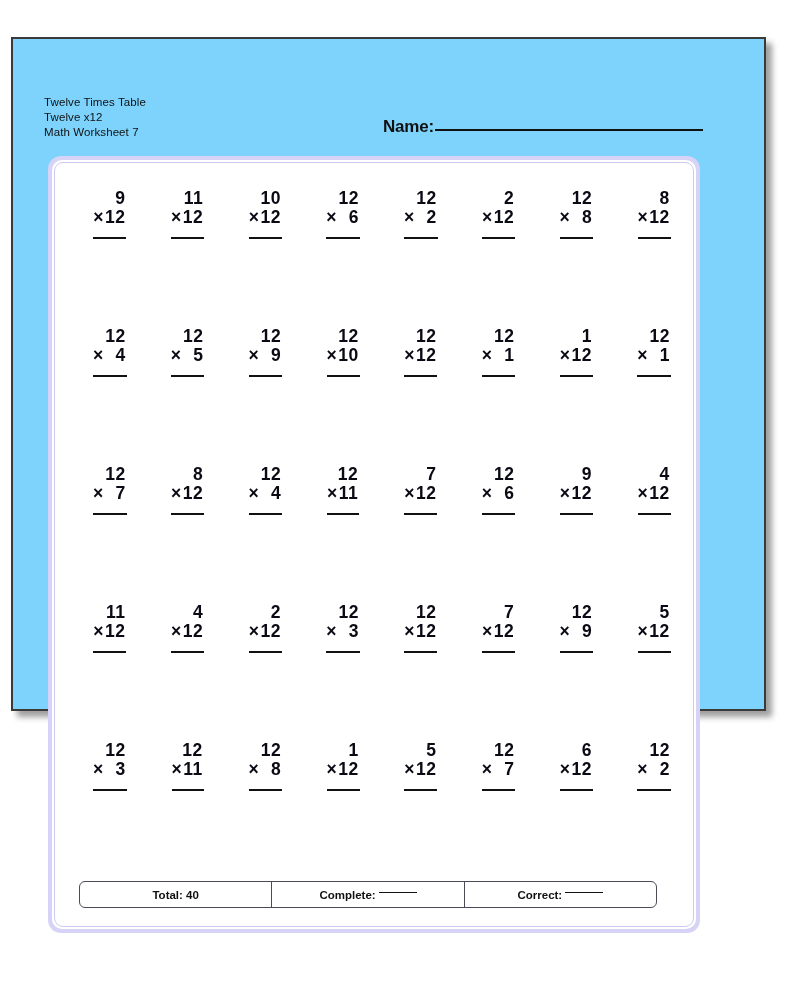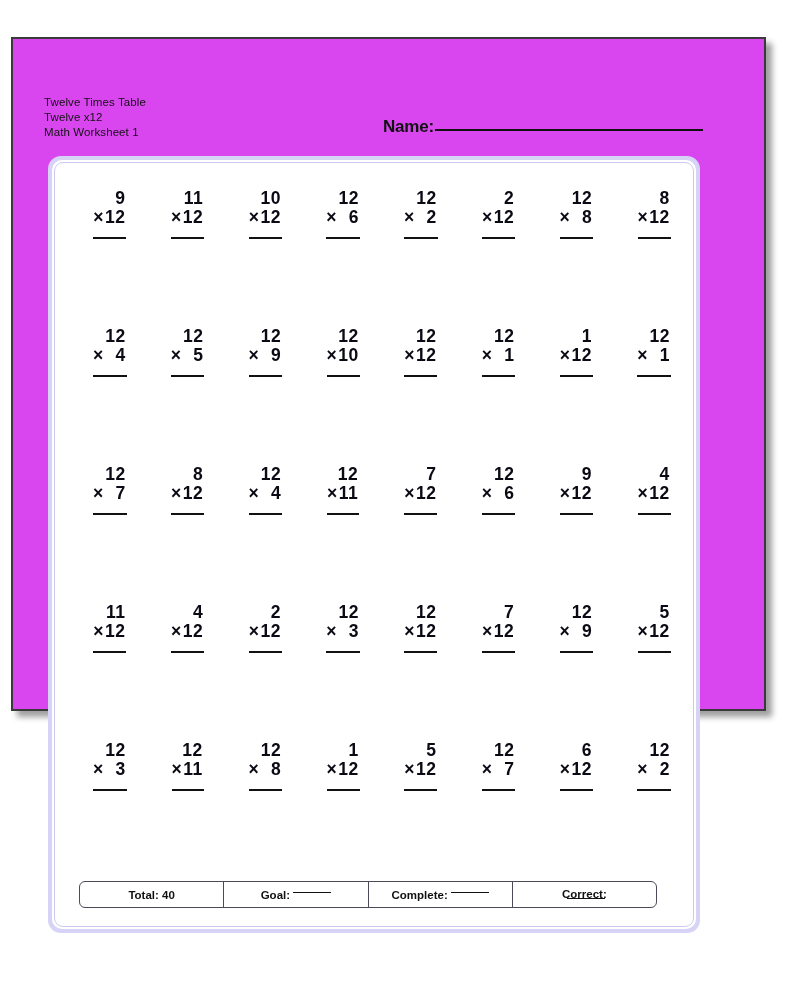--- a/index.html
+++ b/index.html
@@ -18,21 +18,21 @@
     overflow: hidden;
   }
 
   
   .paper {
     position: absolute;
     left: 11px;
     top: 37px;
     width: 755px;
     height: 674px;
-    background: #d946ef;
+    background: #7dd3fc;
     border: 2px solid #3a3a3a;
     box-shadow: 6px 6px 6px rgba(0,0,0,0.38);
   }
 
   
   .header {
     position: absolute;
     left: 0; top: 0;
     width: 100%;
     height: 118px;
@@ -166,42 +166,42 @@
     flex: 1 1 0;
     display: flex;
     align-items: center;
     justify-content: center;
     font-size: 11.5px;
     font-weight: bold;
     color: #111111;
     border-right: 1.5px solid #4a4a58;
     white-space: nowrap;
   }
-  .footer-cell:last-child { border-right: none; flex-direction: column; }
+  .footer-cell:last-child { border-right: none; }
   .blank-rule {
     display: inline-block;
     width: 38px;
     border-bottom: 1.8px solid #111111;
     margin-left: 3px;
     position: relative;
     top: -2px;
     height: 0;
   }
 </style>
 </head>
 <body>
 
 <div id="page-root">
   <div class="paper">
 
     <div class="header">
       <div class="title-block">
         <span class="title-line">Twelve Times Table</span>
         <span class="title-line">Twelve x12</span>
-        <span class="title-line">Math Worksheet 1</span>
+        <span class="title-line">Math Worksheet 7</span>
       </div>
 
       <div class="name-block">
         <span class="name-label">Name:</span>
         <span class="name-rule"></span>
       </div>
     </div>
 
     <div class="lav-panel">
       <div class="lav-inner-ring">
@@ -449,24 +449,20 @@
                     <span class="prob-bot"><span class="op">×</span><span>  2</span></span>
                   </span>
                 </div>
               </div>
 
             <div class="footer-bar" id="footer-bar">
                 <div class="footer-cell">
                   <span>Total: 40</span>
                 </div>
                 <div class="footer-cell">
-                  <span>Goal:</span>
-                  <span class="blank-rule"></span>
-                </div>
-                <div class="footer-cell">
                   <span>Complete:</span>
                   <span class="blank-rule"></span>
                 </div>
                 <div class="footer-cell">
                   <span>Correct:</span>
                   <span class="blank-rule"></span>
                 </div>
               </div>
 
           </div>

